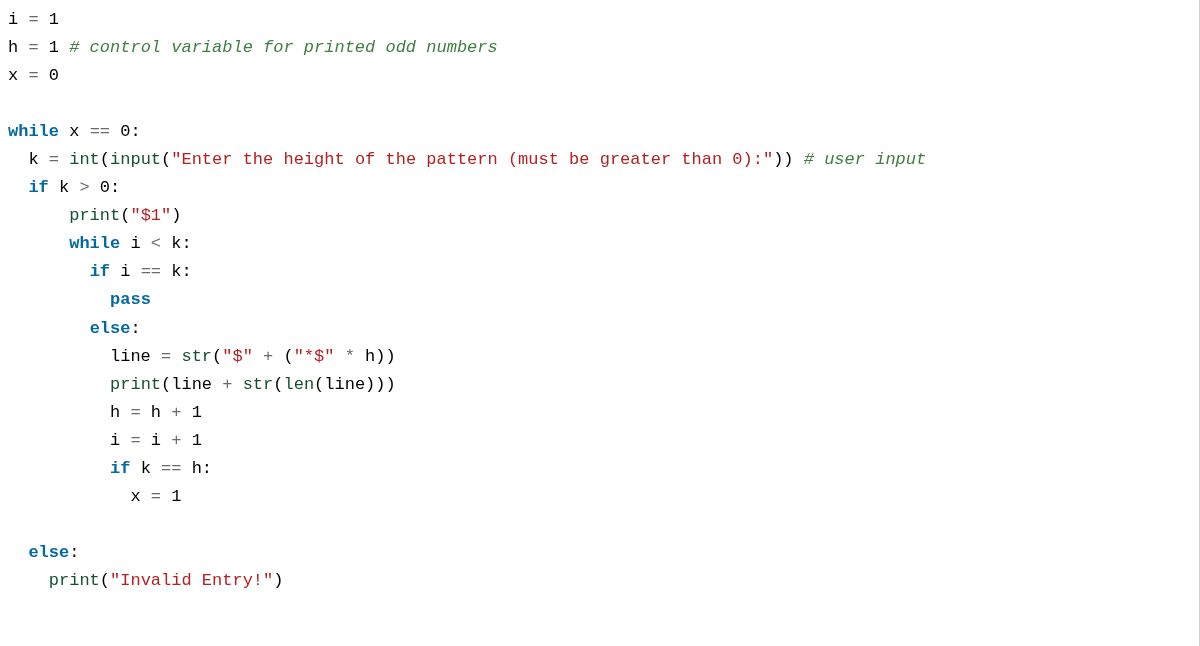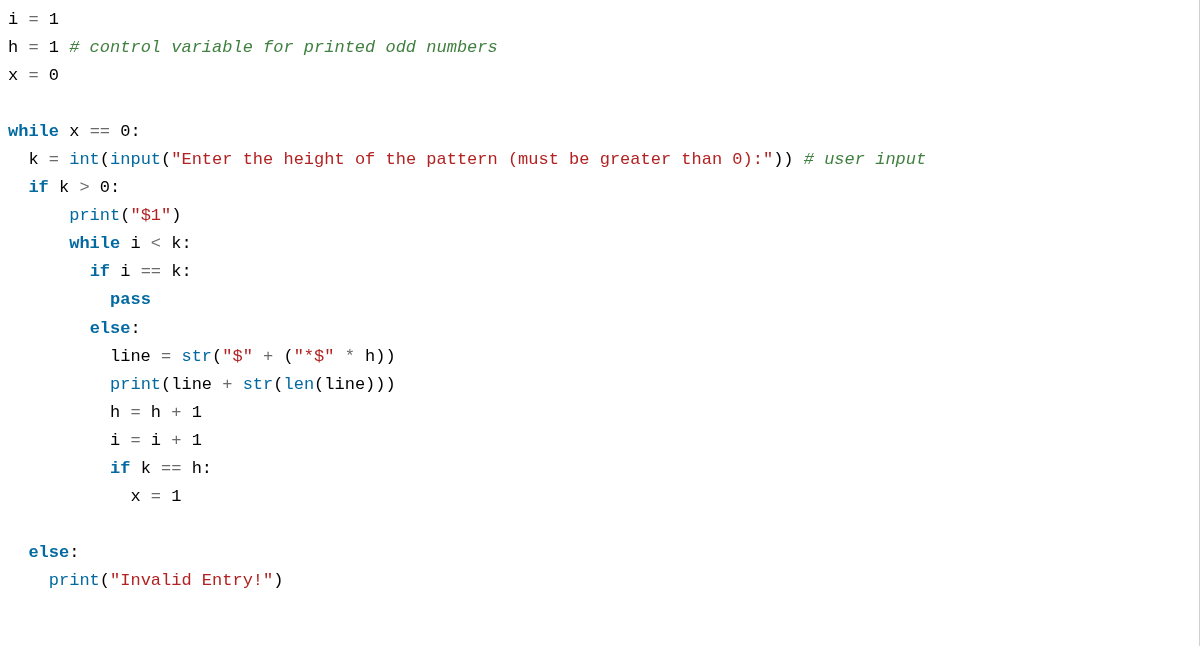--- a/index.html
+++ b/index.html
@@ -18,21 +18,21 @@
     position: relative;
     padding: 6px 6px 21px 8px;
     white-space: pre;
     box-sizing: border-box;
     height: 646px;
     border-right: 1px solid #d0d0d0;
   }
   .tok-default { color: #000000; }
   .tok-number  { color: #000000; }
   .tok-keyword { color: #0369a1; font-weight: bold; }
-  .tok-builtin { color: #0369a1; }
+  .tok-builtin { color: #14532d; }
   .tok-string  { color: #b22222; }
   .tok-comment { color: #3f7f3f; font-style: italic; }
   .tok-op      { color: #6a6a6a; }
 </style>
 </head>
 <body>
 
 <div class="code-area" id="code-block"><div><span class="tok-default">i </span><span class="tok-op">=</span><span class="tok-default"> </span><span class="tok-number">1</span></div><div><span class="tok-default">h </span><span class="tok-op">=</span><span class="tok-default"> </span><span class="tok-number">1</span><span class="tok-default"> </span><span class="tok-comment"># control variable for printed odd numbers</span></div><div><span class="tok-default">x </span><span class="tok-op">=</span><span class="tok-default"> </span><span class="tok-number">0</span></div><div>&nbsp;</div><div><span class="tok-keyword">while</span><span class="tok-default"> x </span><span class="tok-op">==</span><span class="tok-default"> </span><span class="tok-number">0</span><span class="tok-default">:</span></div><div><span class="tok-default">  k </span><span class="tok-op">=</span><span class="tok-default"> </span><span class="tok-builtin">int</span><span class="tok-default">(</span><span class="tok-builtin">input</span><span class="tok-default">(</span><span class="tok-string">"Enter the height of the pattern (must be greater than 0):"</span><span class="tok-default">)) </span><span class="tok-comment"># user input</span></div><div><span class="tok-default">  </span><span class="tok-keyword">if</span><span class="tok-default"> k </span><span class="tok-op">&gt;</span><span class="tok-default"> </span><span class="tok-number">0</span><span class="tok-default">:</span></div><div><span class="tok-default">      </span><span class="tok-builtin">print</span><span class="tok-default">(</span><span class="tok-string">"$1"</span><span class="tok-default">)</span></div><div><span class="tok-default">      </span><span class="tok-keyword">while</span><span class="tok-default"> i </span><span class="tok-op">&lt;</span><span class="tok-default"> k:</span></div><div><span class="tok-default">        </span><span class="tok-keyword">if</span><span class="tok-default"> i </span><span class="tok-op">==</span><span class="tok-default"> k:</span></div><div><span class="tok-default">          </span><span class="tok-keyword">pass</span></div><div><span class="tok-default">        </span><span class="tok-keyword">else</span><span class="tok-default">:</span></div><div><span class="tok-default">          line </span><span class="tok-op">=</span><span class="tok-default"> </span><span class="tok-builtin">str</span><span class="tok-default">(</span><span class="tok-string">"$"</span><span class="tok-default"> </span><span class="tok-op">+</span><span class="tok-default"> (</span><span class="tok-string">"*$"</span><span class="tok-default"> </span><span class="tok-op">*</span><span class="tok-default"> h))</span></div><div><span class="tok-default">          </span><span class="tok-builtin">print</span><span class="tok-default">(line </span><span class="tok-op">+</span><span class="tok-default"> </span><span class="tok-builtin">str</span><span class="tok-default">(</span><span class="tok-builtin">len</span><span class="tok-default">(line)))</span></div><div><span class="tok-default">          h </span><span class="tok-op">=</span><span class="tok-default"> h </span><span class="tok-op">+</span><span class="tok-default"> </span><span class="tok-number">1</span></div><div><span class="tok-default">          i </span><span class="tok-op">=</span><span class="tok-default"> i </span><span class="tok-op">+</span><span class="tok-default"> </span><span class="tok-number">1</span></div><div><span class="tok-default">          </span><span class="tok-keyword">if</span><span class="tok-default"> k </span><span class="tok-op">==</span><span class="tok-default"> h:</span></div><div><span class="tok-default">            x </span><span class="tok-op">=</span><span class="tok-default"> </span><span class="tok-number">1</span></div><div>&nbsp;</div><div><span class="tok-default">  </span><span class="tok-keyword">else</span><span class="tok-default">:</span></div><div><span class="tok-default">    </span><span class="tok-builtin">print</span><span class="tok-default">(</span><span class="tok-string">"Invalid Entry!"</span><span class="tok-default">)</span></div></div>
 
 </body></html>

